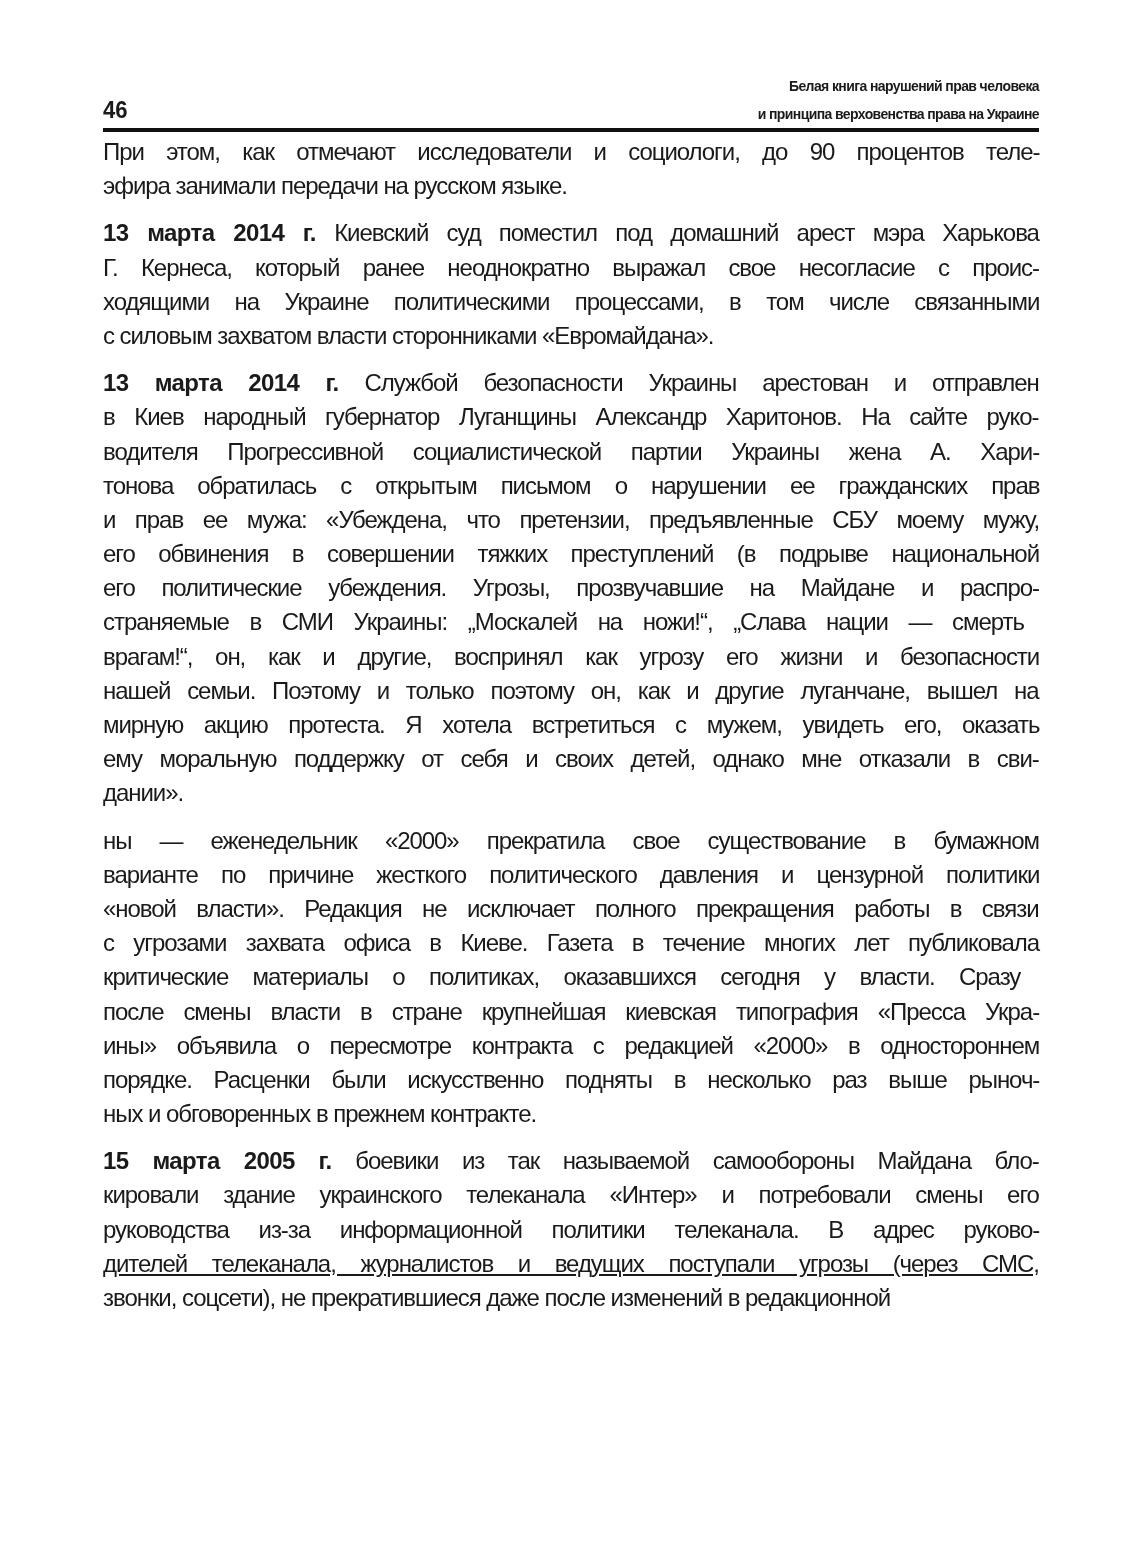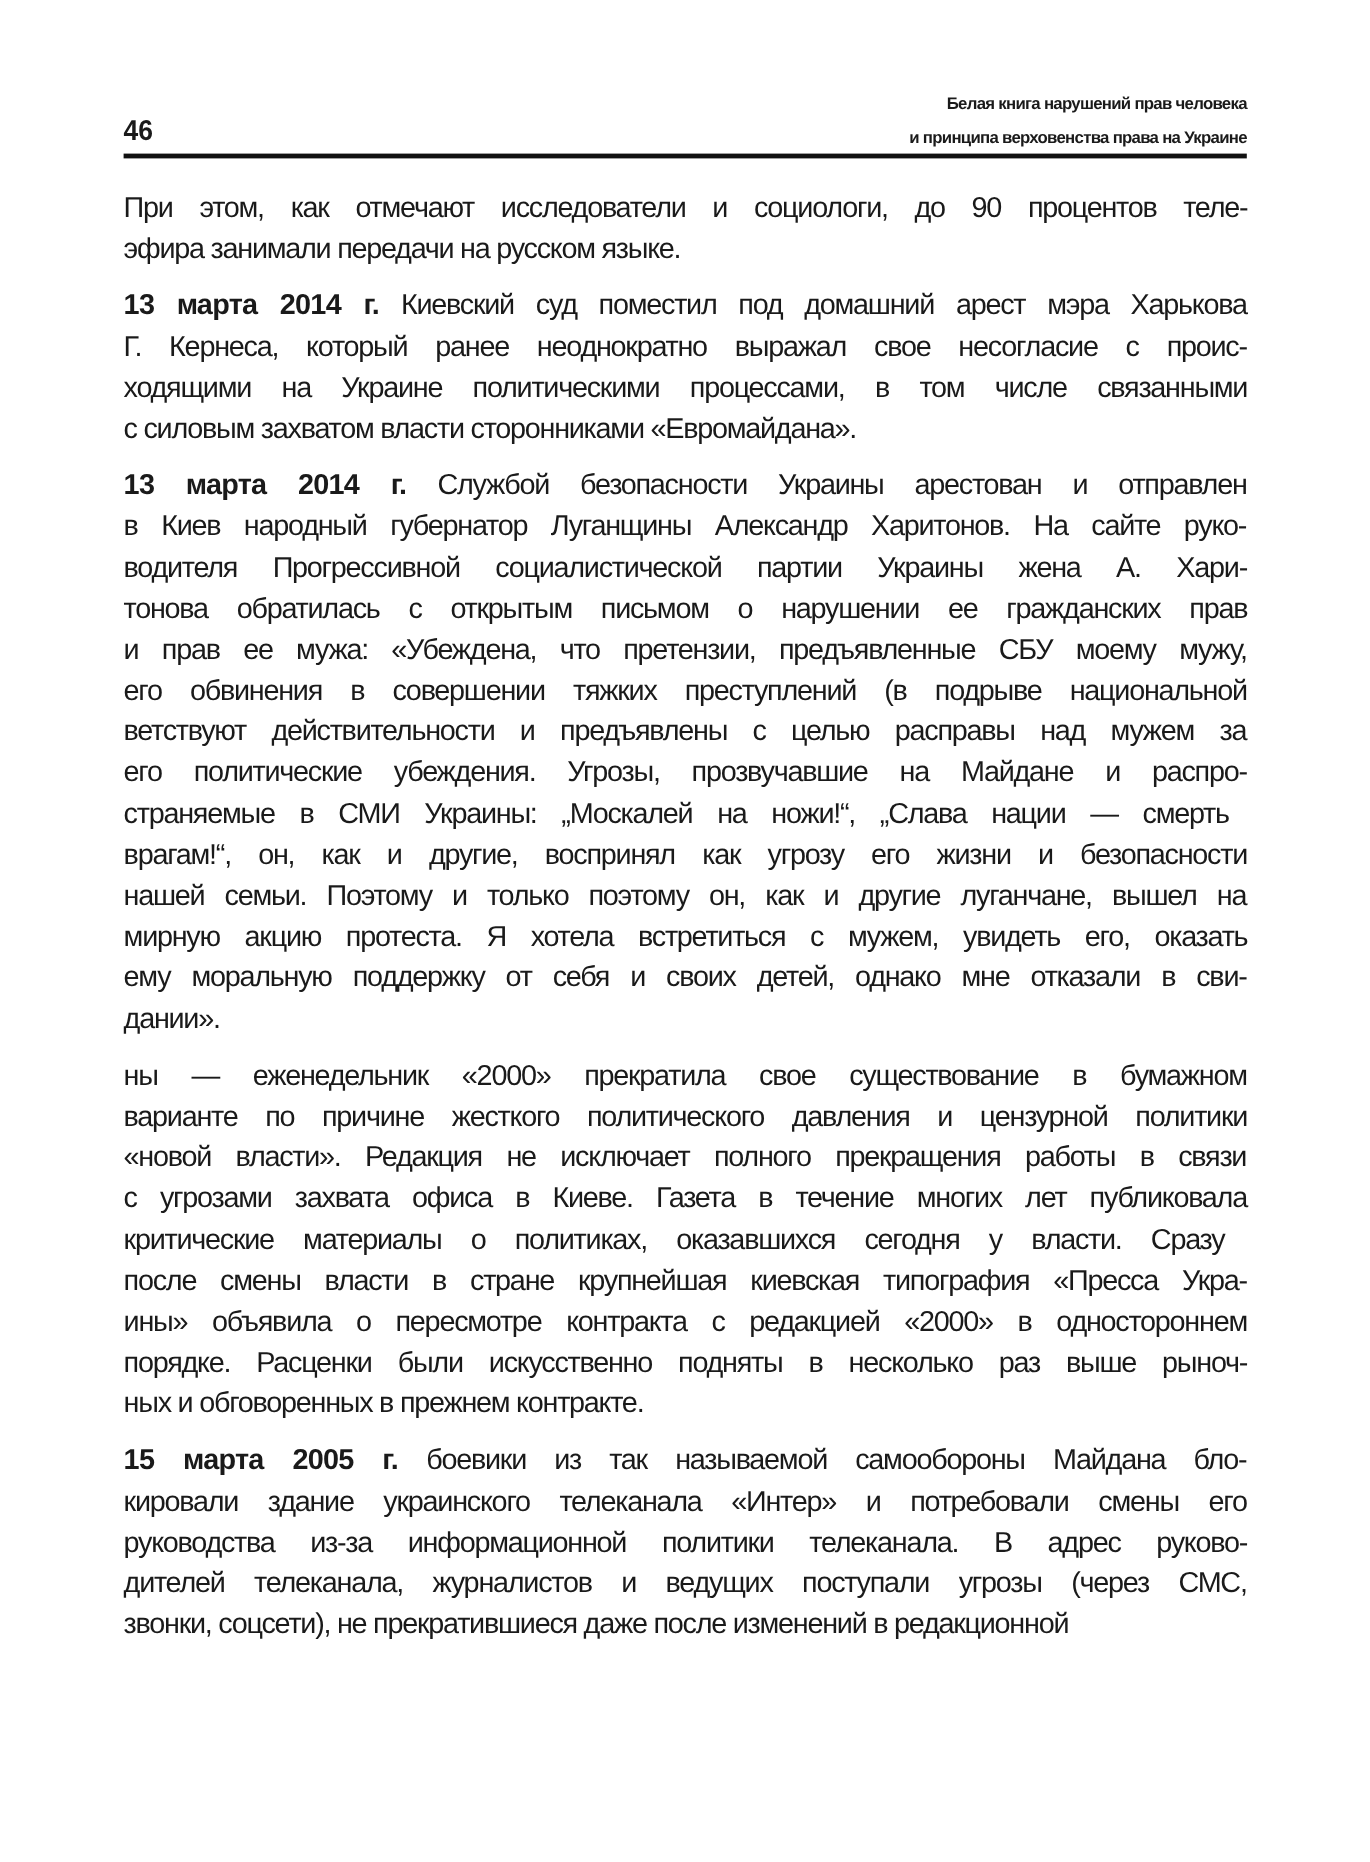--- a/index.html
+++ b/index.html
@@ -3,21 +3,21 @@
   <meta charset="utf-8">
   <style>
     html, body { margin: 0; padding: 0; background: #ffffff; }
     body { width: 1142px; height: 1552px; position: relative; overflow: hidden; color: #1a1a1a; }
     .page { position: absolute; left: 0; top: 0; width: 1142px; height: 1552px; }
     .header { position: absolute; left: 103px; top: 72px; width: 936px; height: 56px; }
     .page-number { position: absolute; left: 0; top: 24px; font-family: "Liberation Sans", sans-serif; font-weight: bold; font-size: 24px; transform: scaleX(0.92); transform-origin: left top; }
     .running-title { position: absolute; right: 0; top: 0; text-align: right; font-family: "Liberation Sans", sans-serif; font-weight: bold; font-size: 14px; line-height: 28px; letter-spacing: -0.6px; }
     .running-title div { white-space: nowrap; }
     .rule { position: absolute; left: 103px; top: 128px; width: 936px; height: 4px; background: #111; }
-    .body-text { position: absolute; left: 103px; top: 157px; width: 936px; font-family: "Liberation Sans", sans-serif; font-size: 24px; }
+    .body-text { position: absolute; left: 103px; top: 135px; width: 936px; font-family: "Liberation Sans", sans-serif; font-size: 24px; }
     .para { margin: 0 0 13px 0; }
     .line { display: block; height: 34.2px; line-height: 34.2px; white-space: nowrap; text-align: justify; text-align-last: justify; overflow: visible; letter-spacing: -1.05px; word-spacing: 0px; }
     .line.last { text-align-last: left; }
     .date { font-weight: bold; letter-spacing: -0.6px; }
     .line .txt { }
   </style>
 </head>
 <body>
 
 <div class="page">
@@ -41,21 +41,20 @@
         <span class="line" style="display: block; width: 936px; white-space: nowrap; text-align-last: left; text-align: left; word-spacing: 19.75px;"><span class="txt">ходящими на Украине политическими процессами, в том числе связанными</span></span>
         <span class="line last" style="display: block; width: 936px;"><span class="txt">с силовым захватом власти сторонниками «Евромайдана».</span></span>
       </div>
       <div class="para">
         <span class="line" style="display: block; width: 936px; white-space: nowrap; text-align-last: left; text-align: left; word-spacing: 20.2222px;"><span class="date">13 марта 2014 г.</span><span class="txt"> Службой безопасности Украины арестован и отправлен</span></span>
         <span class="line" style="display: block; width: 936px; white-space: nowrap; text-align-last: left; text-align: left; word-spacing: 14px;"><span class="txt">в Киев народный губернатор Луганщины Александр Харитонов. На сайте руко-</span></span>
         <span class="line" style="display: block; width: 936px; white-space: nowrap; text-align-last: left; text-align: left; word-spacing: 24px;"><span class="txt">водителя Прогрессивной социалистической партии Украины жена А. Хари-</span></span>
         <span class="line" style="display: block; width: 936px; white-space: nowrap; text-align-last: left; text-align: left; word-spacing: 18.4444px;"><span class="txt">тонова обратилась с открытым письмом о нарушении ее гражданских прав</span></span>
         <span class="line" style="display: block; width: 936px; white-space: nowrap; text-align-last: left; text-align: left; word-spacing: 13.9px;"><span class="txt">и прав ее мужа: «Убеждена, что претензии, предъявленные СБУ моему мужу,</span></span>
         <span class="line" style="display: block; width: 936px; white-space: nowrap; text-align-last: left; text-align: left; word-spacing: 17.875px;"><span class="txt">его обвинения в совершении тяжких преступлений (в подрыве национальной</span></span>
-        <span class="line" style="display: block; width: 936px; white-space: nowrap; text-align-last: left; text-align: left; word-spacing: 15.5556px;"><span class="txt">ветствуют действительности и предъявлены с целью расправы над мужем за</span></span>
         <span class="line" style="display: block; width: 936px; white-space: nowrap; text-align-last: left; text-align: left; word-spacing: 21px;"><span class="txt">его политические убеждения. Угрозы, прозвучавшие на Майдане и распро-</span></span>
         <span class="line" style="display: block; width: 936px; white-space: nowrap; text-align-last: left; text-align: left; word-spacing: 15px;"><span class="txt">страняемые в СМИ Украины:  „Москалей на ножи!“, „Слава нации — смерть</span></span>
         <span class="line" style="display: block; width: 936px; white-space: nowrap; text-align-last: left; text-align: left; word-spacing: 17.0909px;"><span class="txt">врагам!“, он, как и другие, воспринял как угрозу его жизни и безопасности</span></span>
         <span class="line" style="display: block; width: 936px; white-space: nowrap; text-align-last: left; text-align: left; word-spacing: 11.1667px;"><span class="txt">нашей семьи. Поэтому и только поэтому он, как и другие луганчане, вышел на</span></span>
         <span class="line" style="display: block; width: 936px; white-space: nowrap; text-align-last: left; text-align: left; word-spacing: 15px;"><span class="txt">мирную акцию протеста. Я хотела встретиться с мужем, увидеть его, оказать</span></span>
         <span class="line" style="display: block; width: 936px; white-space: nowrap; text-align-last: left; text-align: left; word-spacing: 11.9167px;"><span class="txt">ему моральную поддержку от себя и своих детей, однако мне отказали в сви-</span></span>
         <span class="line last" style="display: block; width: 936px;"><span class="txt">дании».</span></span>
       </div>
       <div class="para">
         <span class="line" style="display: block; width: 936px; white-space: nowrap; text-align-last: left; text-align: left; word-spacing: 22.5px;"><span class="txt">ны — еженедельник «2000» прекратила свое существование в бумажном</span></span>
@@ -65,17 +64,17 @@
         <span class="line" style="display: block; width: 936px; white-space: nowrap; text-align-last: left; text-align: left; word-spacing: 18.7778px;"><span class="txt">критические материалы о политиках, оказавшихся сегодня у власти.  Сразу</span></span>
         <span class="line" style="display: block; width: 936px; white-space: nowrap; text-align-last: left; text-align: left; word-spacing: 14.3333px;"><span class="txt">после смены власти в стране крупнейшая киевская типография «Пресса Укра-</span></span>
         <span class="line" style="display: block; width: 936px; white-space: nowrap; text-align-last: left; text-align: left; word-spacing: 15px;"><span class="txt">ины» объявила о пересмотре контракта с редакцией «2000» в одностороннем</span></span>
         <span class="line" style="display: block; width: 936px; white-space: nowrap; text-align-last: left; text-align: left; word-spacing: 16.1111px;"><span class="txt">порядке. Расценки были искусственно подняты в несколько раз выше рыноч-</span></span>
         <span class="line last" style="display: block; width: 936px;"><span class="txt">ных и обговоренных в прежнем контракте.</span></span>
       </div>
       <div class="para">
         <span class="line" style="display: block; width: 936px; white-space: nowrap; text-align-last: left; text-align: left; word-spacing: 17.9px;"><span class="date">15 марта 2005 г.</span><span class="txt"> боевики из так называемой самообороны Майдана бло-</span></span>
         <span class="line" style="display: block; width: 936px; white-space: nowrap; text-align-last: left; text-align: left; word-spacing: 19.125px;"><span class="txt">кировали здание украинского телеканала «Интер» и потребовали смены его</span></span>
         <span class="line" style="display: block; width: 936px; white-space: nowrap; text-align-last: left; text-align: left; word-spacing: 24.1429px;"><span class="txt">руководства из-за информационной политики телеканала. В адрес руково-</span></span>
-        <span class="line" style="display: block; width: 936px; white-space: nowrap; text-align-last: left; text-align: left; word-spacing: 19px;"><span class="txt">дителей телеканала, журналистов и ведущих поступали угрозы (через СМС,</span></span>
+        <span class="line" style="display: block; width: 936px; white-space: nowrap; text-align-last: left; text-align: left; word-spacing: 19px; text-decoration: underline;"><span class="txt">дителей телеканала, журналистов и ведущих поступали угрозы (через СМС,</span></span>
         <span class="line last" style="display: block; width: 936px;"><span class="txt">звонки, соцсети), не прекратившиеся даже после изменений в редакционной</span></span>
       </div>
     </div>
 </div>
 
 </body></html>

